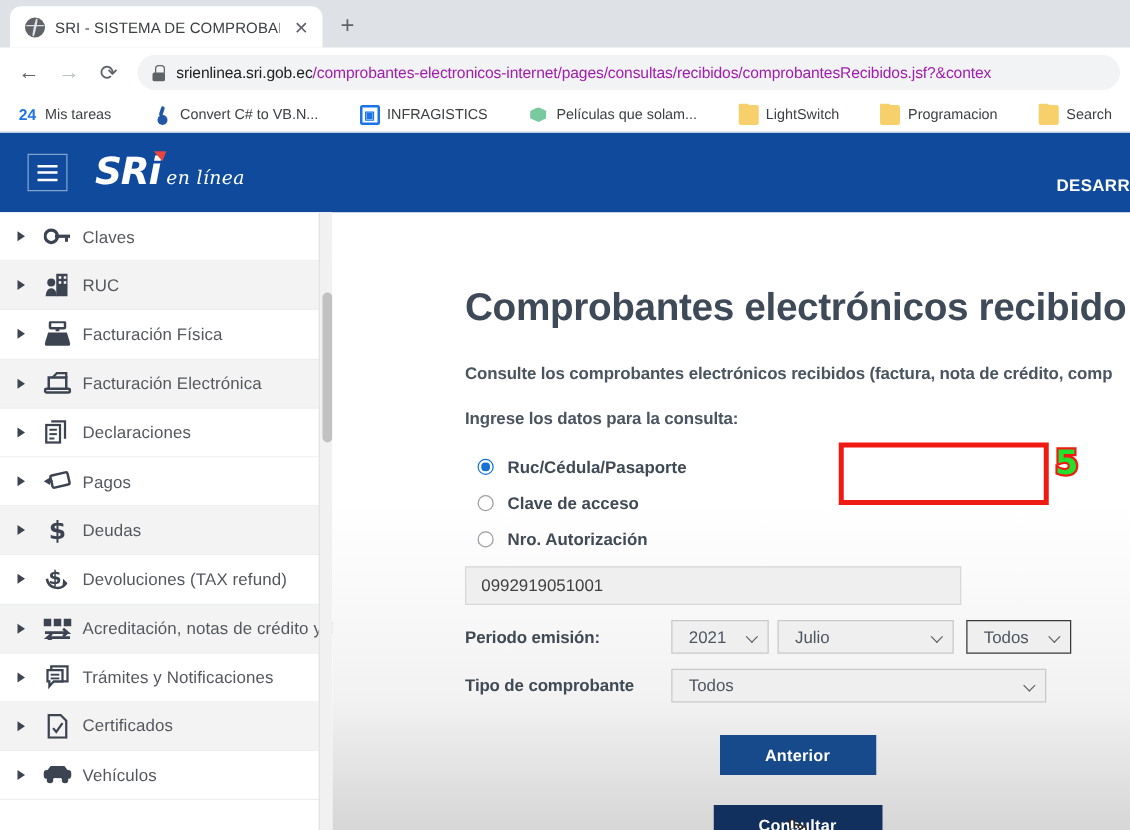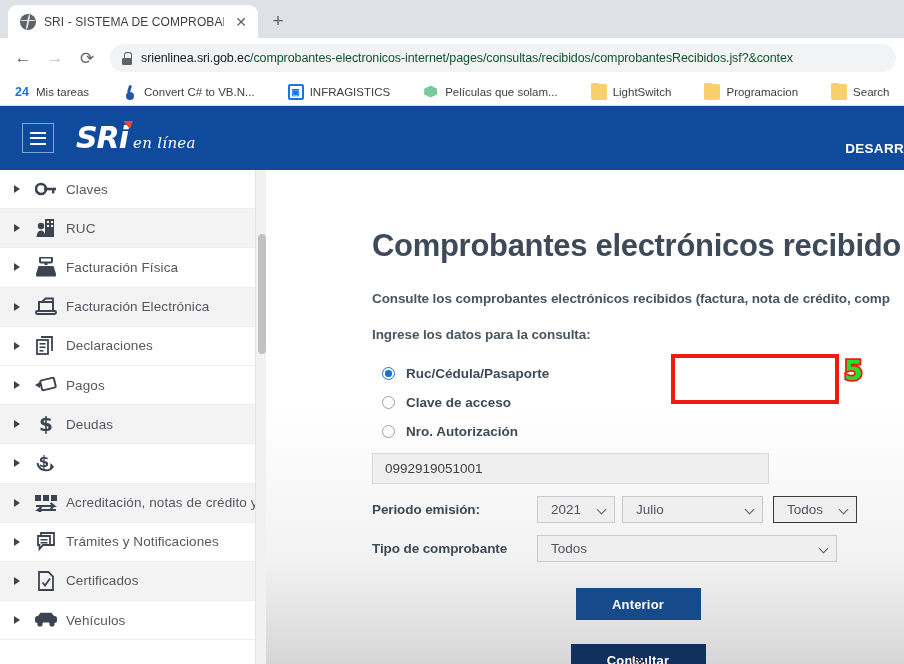--- a/index.html
+++ b/index.html
@@ -77,21 +77,21 @@
   .lock-icon::after {
     content: ""; position: absolute; left: 2.2px; top: 0;
     width: 5.6px; height: 6px; border: 1.6px solid #5f6368;
     border-bottom: none; border-radius: 3px 3px 0 0;
   }
   .url {
     font-size: 12.5px; color: #202124; white-space: nowrap;
     overflow: hidden; letter-spacing: -.1px;
   }
   .url .host { color: #202124; }
-  .url .path { color: #14532d; }
+  .url .path { color: #a21caf; }
 
   .bookmarks {
     height: 28px; background: #ffffff;
     display: flex; align-items: center; gap: 17px; padding: 0 6px;
     border-bottom: 1px solid #dadce0; overflow: hidden;
   }
   .bm {
     display: flex; align-items: center; gap: 6px;
     padding: 3px 8px; border-radius: 4px; white-space: nowrap;
     flex: 0 0 auto;
@@ -476,20 +476,21 @@
 
         <div class="nav-item">
           <div class="nav-arrow"></div>
           <div class="nav-ico">
             <svg width="22" height="22" viewBox="0 0 22 22">
                 <text x="9" y="15" font-family="DejaVu Sans" font-size="15" font-weight="bold" fill="#3d4451" text-anchor="middle">$</text>
                 <path d="M2.5 11 A8.5 8.5 0 0 0 18 14.5" fill="none" stroke="#3d4451" stroke-width="2"></path>
                 <path d="M15.5 11 L19 14.5 L15 17 Z" fill="#3d4451"></path>
               </svg>
           </div>
+          <div class="nav-label">Devoluciones (TAX refund)</div>
         </div>
 
         <div class="nav-item shaded">
           <div class="nav-arrow"></div>
           <div class="nav-ico">
             <svg width="24" height="18" viewBox="0 0 24 18">
                 <rect x="1" y="1" width="6" height="6" fill="#3d4451"></rect>
                 <rect x="9" y="1" width="6" height="6" fill="#3d4451"></rect>
                 <rect x="17" y="1" width="6" height="6" fill="#3d4451"></rect>
                 <path d="M2 12 H20 L16.5 9 M20 12 L16.5 15" fill="none" stroke="#3d4451" stroke-width="2.2"></path>

